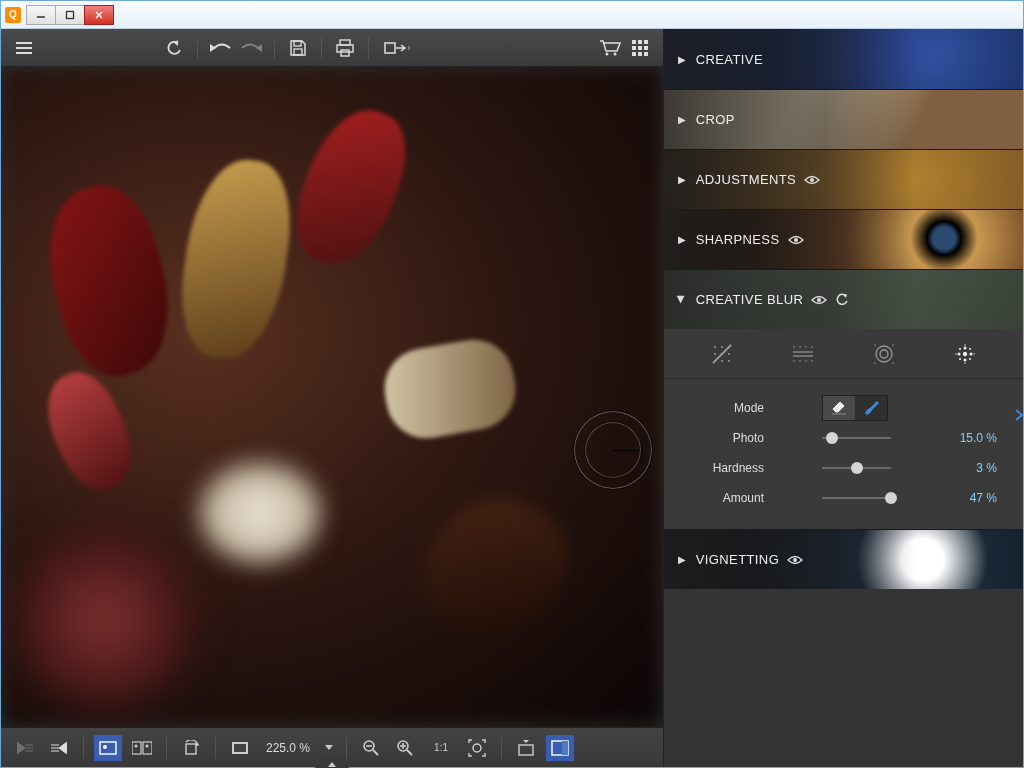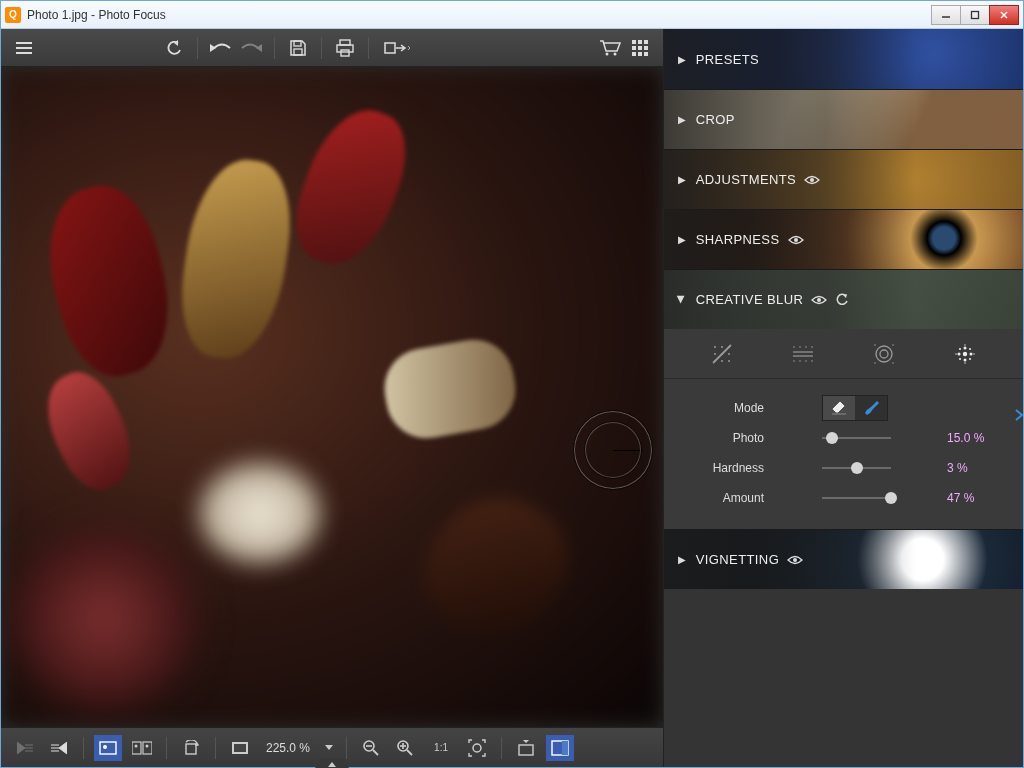--- a/index.html
+++ b/index.html
@@ -60,36 +60,35 @@
 .btype.active { color:#fff; }
 .sliders { padding: 14px 26px 0 0; }
 .srow { display: flex; align-items: center; height: 30px; gap: 48px; }
 .slabel { width: 110px; text-align: right; color: #ddd; font-size: 12px; padding-right: 10px; }
 .mode-btns { display:flex; border:1px solid #222; background:#303030; }
 .mbtn { width:32px; height:24px; display:flex; align-items:center; justify-content:center; cursor:pointer; }
 .mbtn.active { background:#4a4a4a; }
 .strack { flex:1; position:relative; height:20px; display:flex; align-items:center; }
 .strack-line { flex:1; height:2px; background:#6a6a6a; position:relative; }
 .strack-thumb { position:absolute; top:50%; width:12px; height:12px; background:#d5d5d5; border-radius:50%; transform:translate(-50%,-50%); cursor:pointer; }
-.sval { width: 58px; color: #f0abfc; font-size: 12px; padding-left: 8px; }
+.sval { width: 58px; text-align: right; color: #7dd3fc; font-size: 12px; padding-left: 8px; }
 .right-edge-arrow { position:absolute; right:-1px; top:378px; width:10px; height:16px; display:flex; align-items:center; justify-content:center; }
 .right-edge-arrow svg { color:#3a8ad8; }
 .spacer-panel { flex:1; background:#343434; }
 .preset-bar { height: 38px; background: linear-gradient(#3f3f3f,#353535); border-top:1px solid #222; display:flex; align-items:center; justify-content:center; color:#ddd; font-size:12px; gap:10px; cursor:pointer; position:relative; }
 .preset-bar .dd { position:absolute; right:6px; color:#aaa; font-size:10px; }
 svg { display:block; }
 </style>
 </head>
 <body>
 
 <div class="window">
 
   <div class="titlebar">
     <div class="titlebar-icon">Q</div>
-    <div class="titlebar-text">Photo 1.jpg - Photo Focus</div>
     <div class="winbtns">
       <div class="winbtn">
           <svg viewBox="0 0 10 10">
             <line x1="1" y1="7" x2="9" y2="7" stroke="#333" stroke-width="1.5"></line>
           </svg>
         </div>
       <div class="winbtn">
           <svg viewBox="0 0 10 10">
             <rect x="1.5" y="1.5" width="7" height="7" fill="none" stroke="#333" stroke-width="1.3"></rect>
           </svg>
@@ -285,21 +284,21 @@
         <div class="bottom-notch">
             <div class="notch-arrow"></div>
           </div>
       </div>
     </div>
 
     <div class="right" style="position:relative">
 
       <div class="panel-head ph-presets">
         <span class="ph-arrow">▶</span>
-        <span class="ph-label">PRESETS</span>
+        <span class="ph-label">CREATIVE</span>
       </div>
 
       <div class="panel-head sep ph-crop">
         <span class="ph-arrow">▶</span>
         <span class="ph-label">CROP</span>
       </div>
 
       <div class="panel-head sep ph-adjust">
         <span class="ph-arrow">▶</span>
         <span class="ph-label">ADJUSTMENTS</span>

